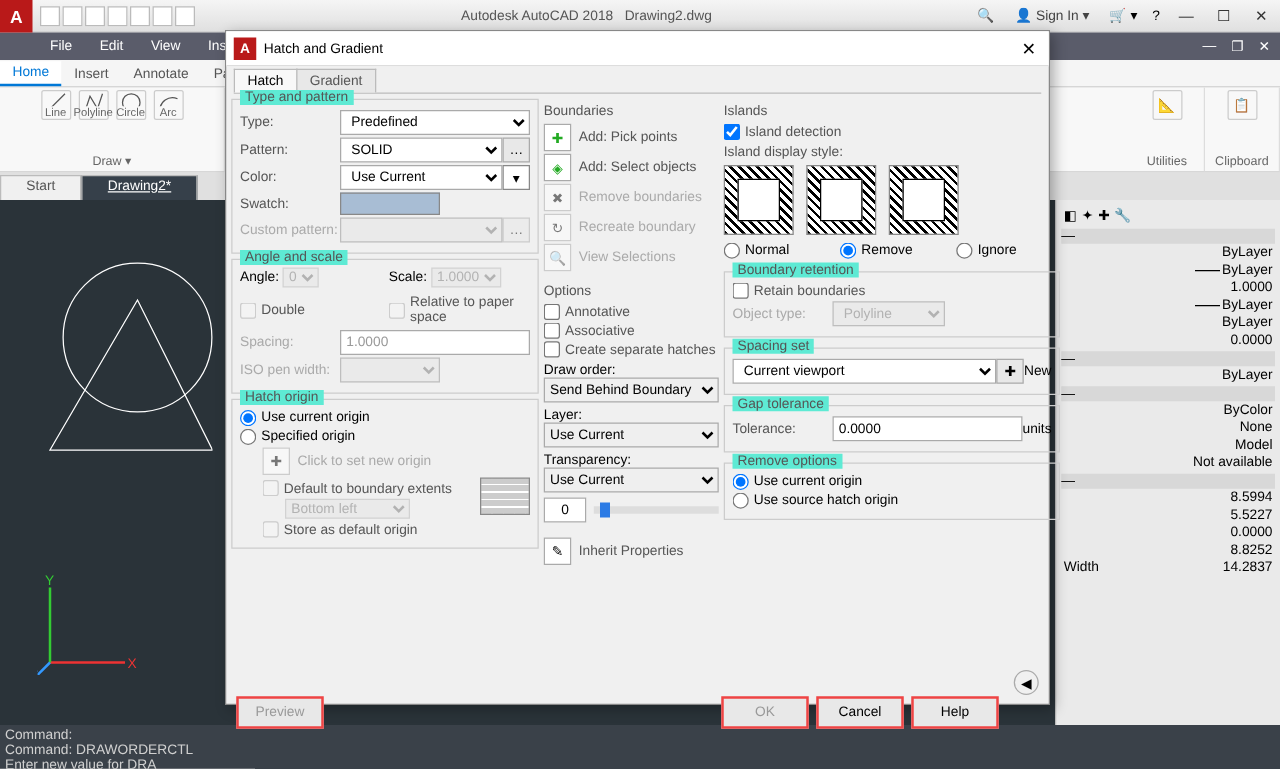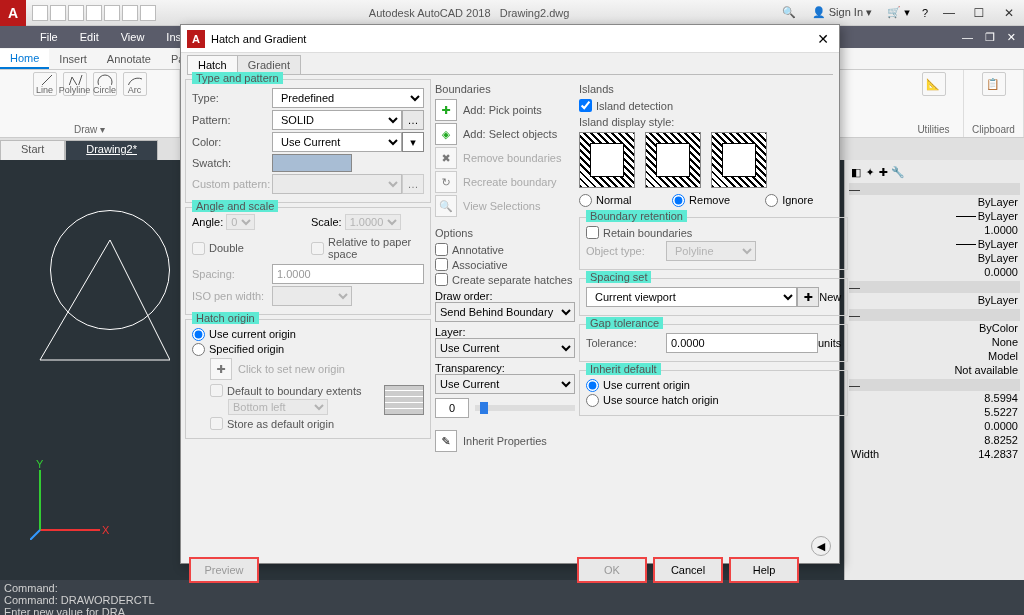--- a/index.html
+++ b/index.html
@@ -388,21 +388,21 @@
             <span>Use current origin</span>
           </label>
         <label class="rad">
             <input type="radio" style="">
             <span>Specified origin</span>
           </label>
         <div class="listbtn" style="margin-left:18px">
           <span class="iconbtn dim">✚</span>
           <span class="txt dim">Click to set new origin</span>
         </div>
-        <div style="display:flex; align-items:flex-end; gap:6px; margin-left:18px">
+        <div style="display:flex; align-items:flex-start; gap:6px; margin-left:18px">
           <div style="flex:1">
             <label class="chk">
                 <input type="checkbox" disabled="" style="">
                 <span class="dim">Default to boundary extents</span>
               </label>
             <select disabled="" style="width:100px;margin-left:18px"><option>Bottom left</option></select>
           </div>
           <div class="brick"></div>
         </div>
         <label class="chk" style="margin-left:18px">
@@ -524,21 +524,21 @@
       <div class="group" style="margin-top:4px">
         <span class="gt">Gap tolerance</span>
         <div class="frow">
           <label>Tolerance:</label>
           <input type="text" style="flex: 0 0 70px;" value="0.0000">
           <span>units</span>
         </div>
       </div>
 
       <div class="group" style="margin-top:4px">
-        <span class="gt">Inherit default</span>
+        <span class="gt">Remove options</span>
         <label class="rad">
             <input type="radio" checked="" style="">
             <span>Use current origin</span>
           </label>
         <label class="rad">
             <input type="radio" style="">
             <span>Use source hatch origin</span>
           </label>
       </div>
     </div>

